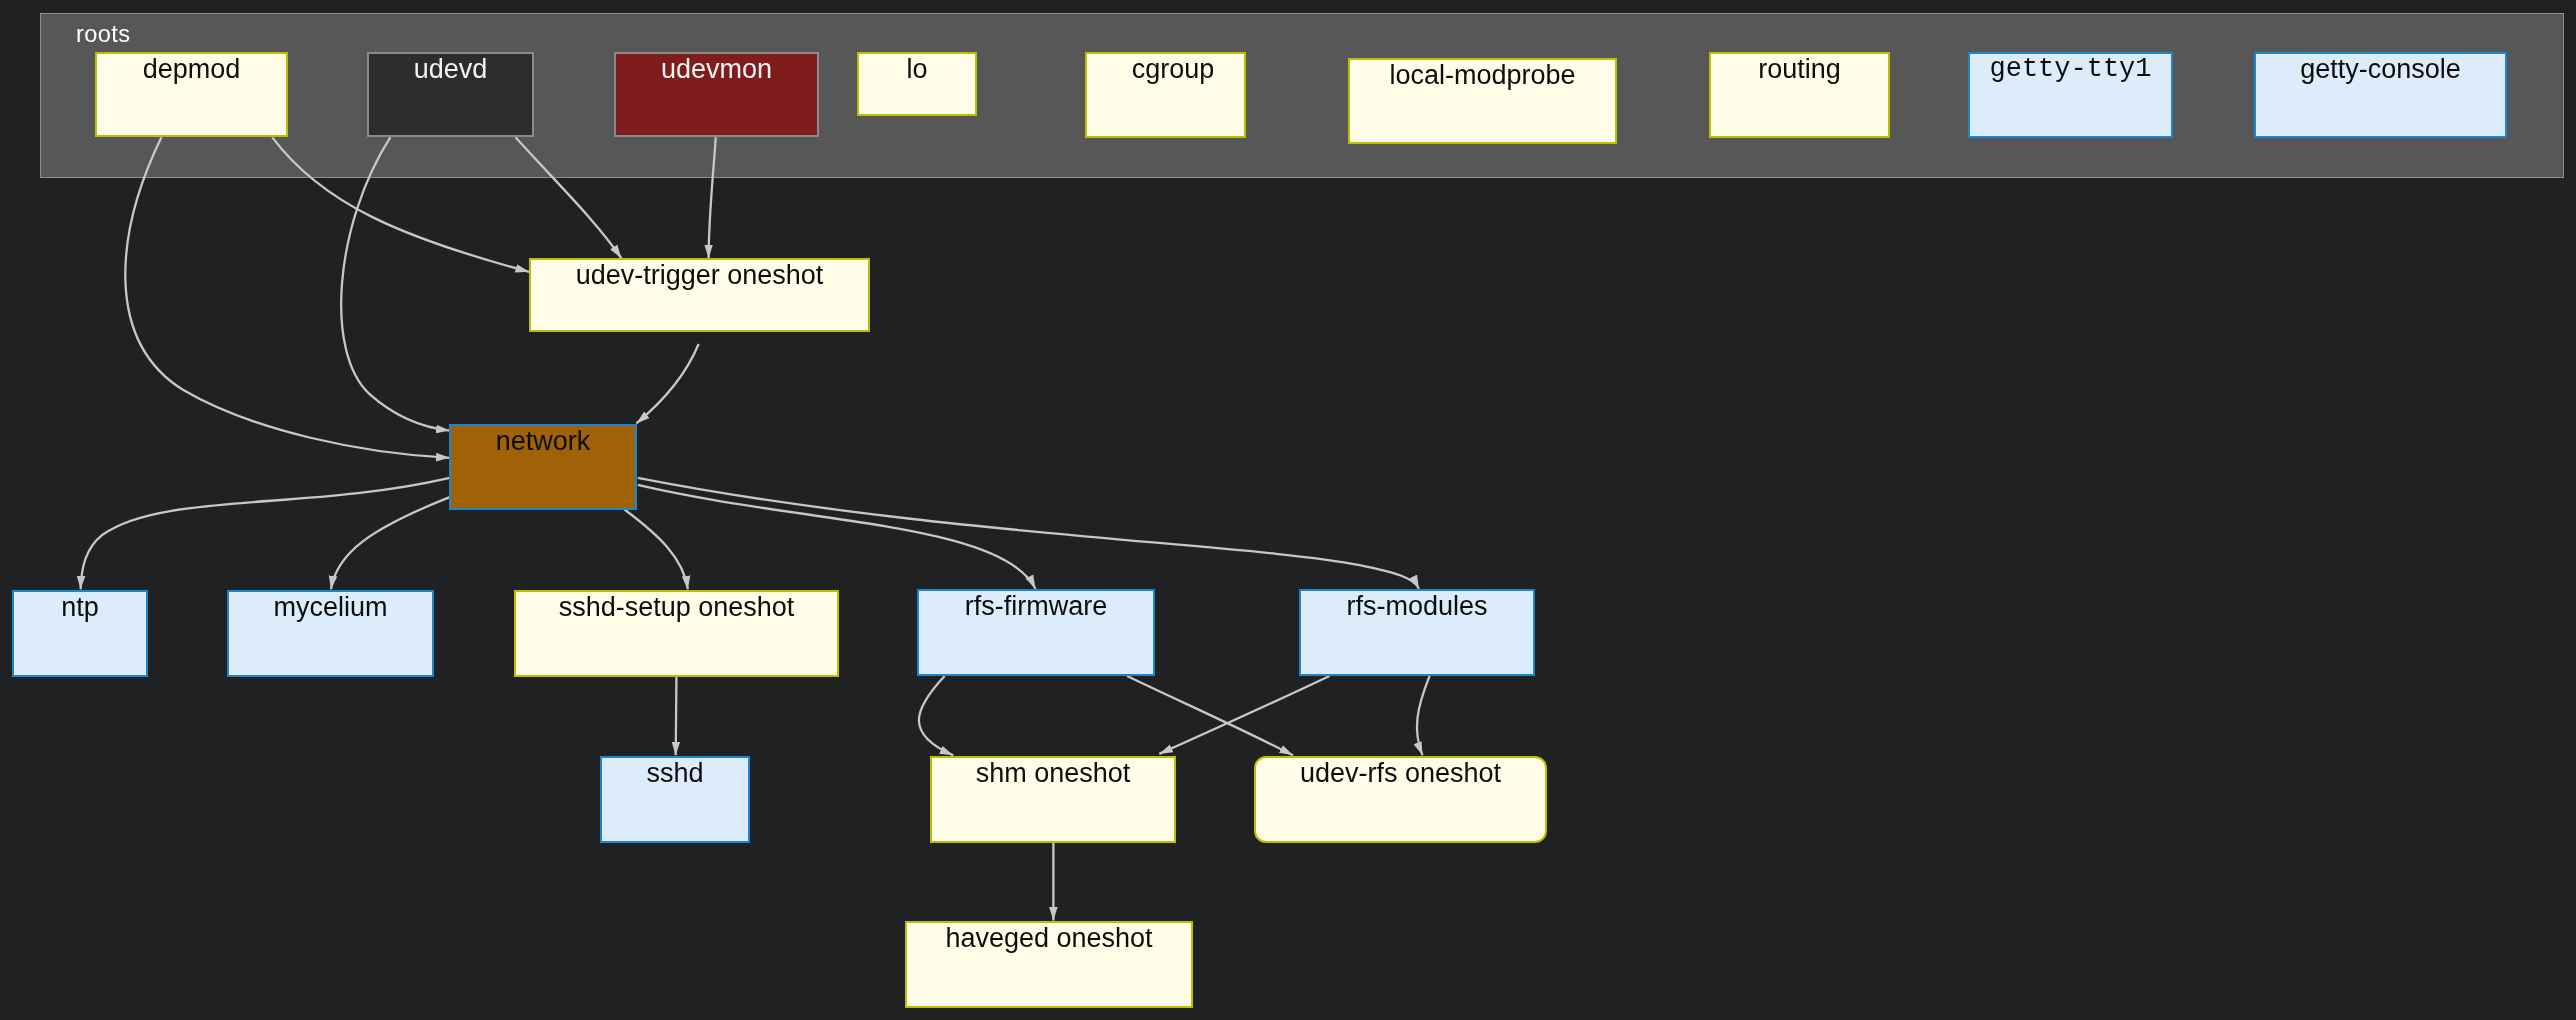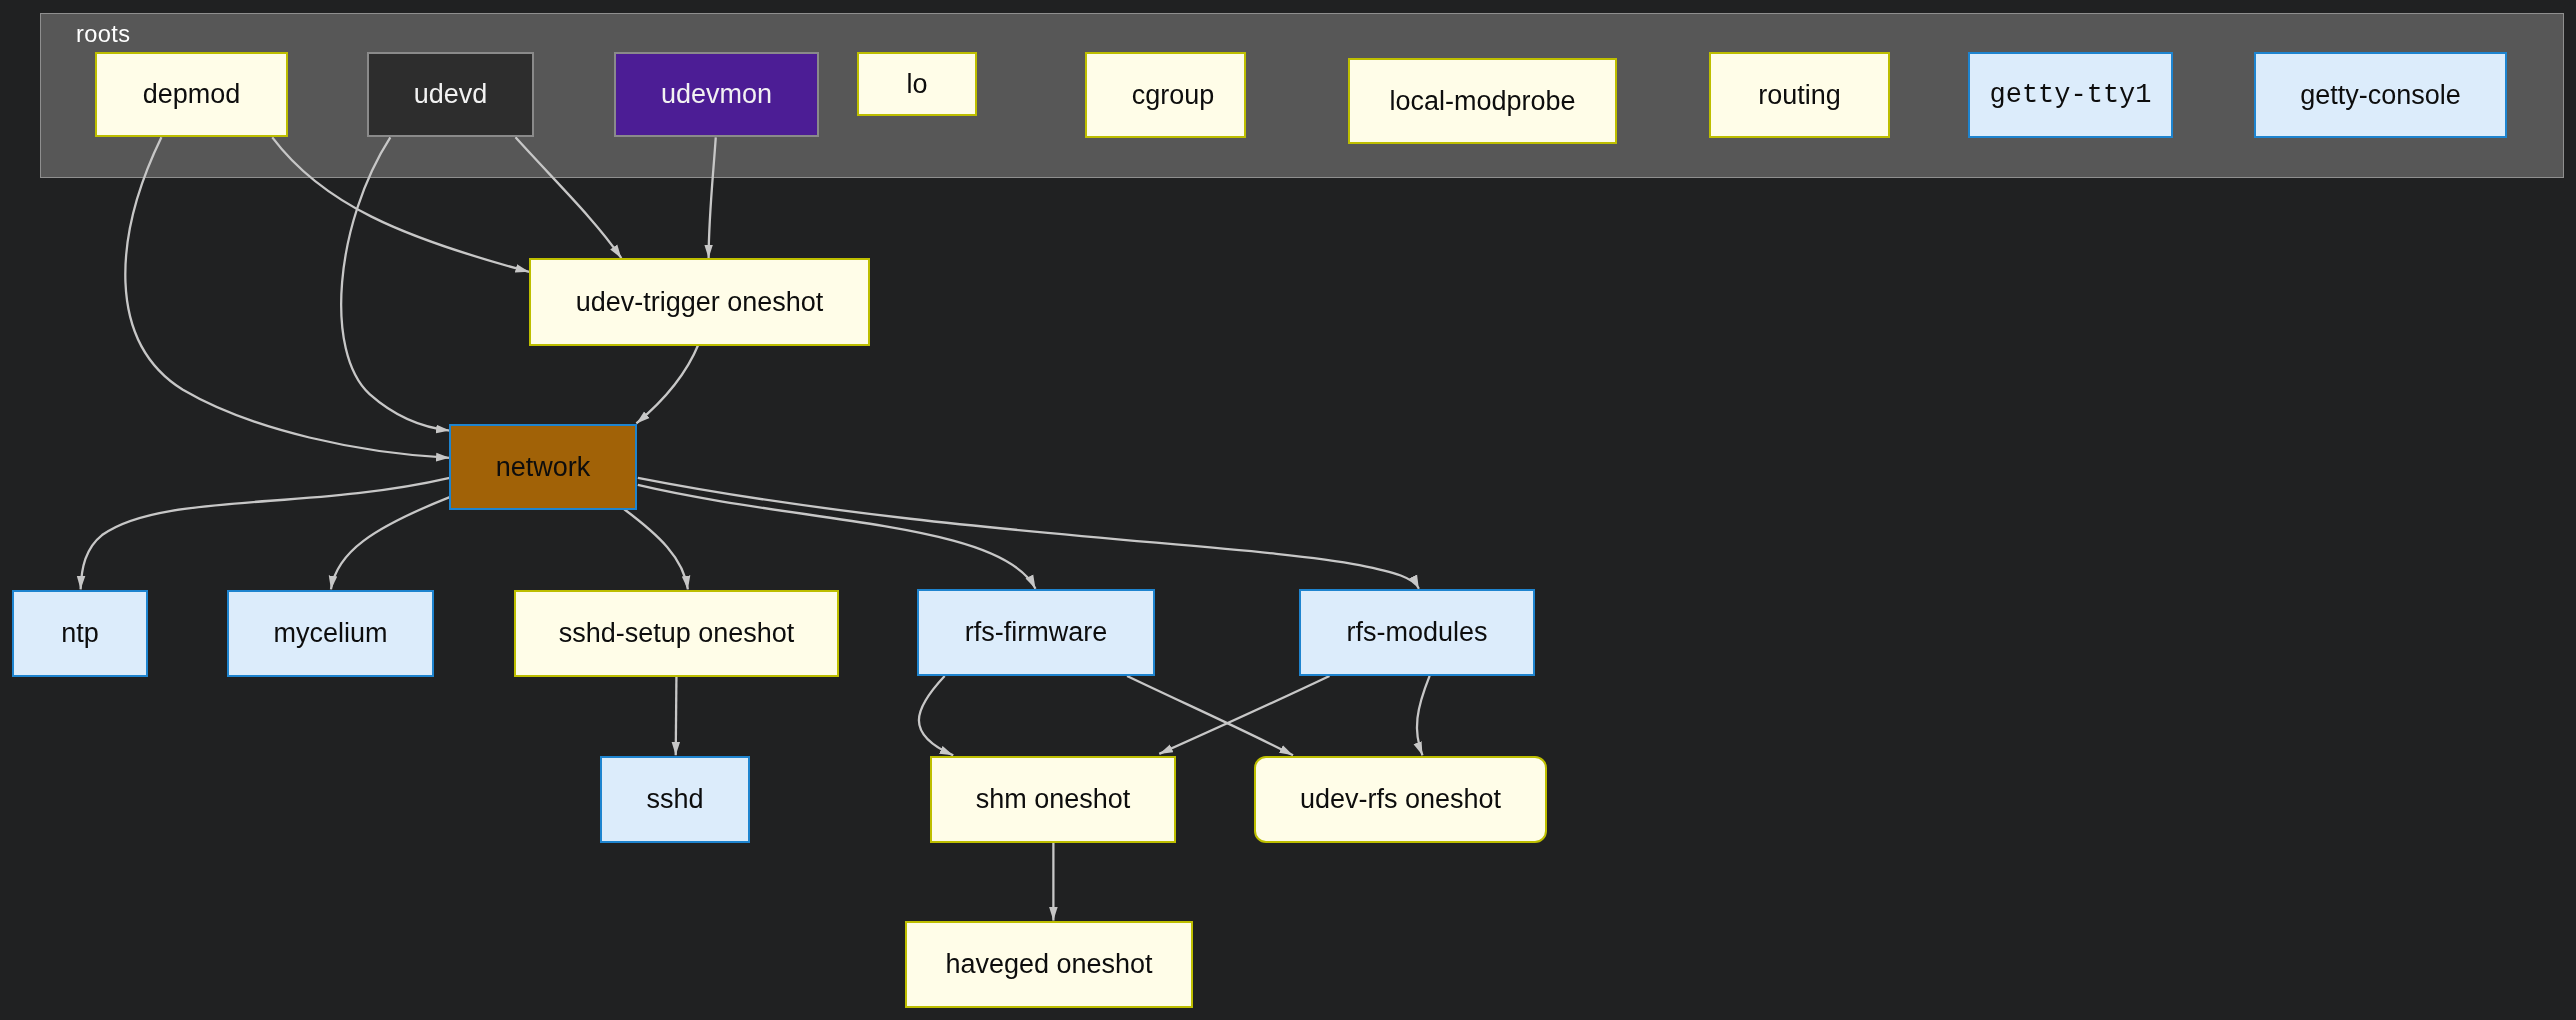--- a/index.html
+++ b/index.html
@@ -26,21 +26,20 @@
   #edges {
     position: absolute;
     left: 0;
     top: 0;
   }
   #nodes .node {
     position: absolute;
     box-sizing: border-box;
     border-style: solid;
     display: flex;
-    align-items: center;
     justify-content: center;
     font-size: 27px;
     white-space: nowrap;
   }
 </style>
 </head>
 <body>
 
 <div id="canvas" style="background: rgb(32, 33, 34);">
   <div id="cluster" style="left: 40px; top: 13px; width: 2524px; height: 165px; background: rgb(87, 87, 87); border-color: rgb(143, 143, 143);">
@@ -74,42 +73,42 @@
       </g>
   </svg>
 
   <div id="nodes">
       <div class="node yellow" style="left: 95px; top: 52px; width: 193px; height: 85px; background: rgb(255, 253, 232); border-color: rgb(189, 190, 0); border-width: 2.9px; color: rgb(13, 13, 13);">
         <span>depmod</span>
       </div>
       <div class="node dark" style="left: 367px; top: 52px; width: 167px; height: 85px; background: rgb(45, 45, 45); border-color: rgb(138, 138, 138); border-width: 2.1px; color: rgb(242, 242, 242);">
         <span>udevd</span>
       </div>
-      <div class="node dark" style="left: 614px; top: 52px; width: 205px; height: 85px; background: #4c1d95; border-color: rgb(138, 138, 138); border-width: 2.1px; color: rgb(242, 242, 242);">
+      <div class="node dark" style="left: 614px; top: 52px; width: 205px; height: 85px; background: #7f1d1d; border-color: rgb(138, 138, 138); border-width: 2.1px; color: rgb(242, 242, 242);">
         <span>udevmon</span>
       </div>
       <div class="node yellow" style="left: 857px; top: 52px; width: 120px; height: 64px; background: rgb(255, 253, 232); border-color: rgb(189, 190, 0); border-width: 2.9px; color: rgb(13, 13, 13);">
         <span>lo</span>
       </div>
       <div class="node yellow" style="left: 1085px; top: 52px; width: 161px; height: 86px; background: rgb(255, 253, 232); border-color: rgb(189, 190, 0); border-width: 2.9px; color: rgb(13, 13, 13); padding-left: 15px;">
         <span>cgroup</span>
       </div>
       <div class="node yellow" style="left: 1348px; top: 58px; width: 269px; height: 86px; background: rgb(255, 253, 232); border-color: rgb(189, 190, 0); border-width: 2.9px; color: rgb(13, 13, 13);">
         <span>local-modprobe</span>
       </div>
       <div class="node yellow" style="left: 1709px; top: 52px; width: 181px; height: 86px; background: rgb(255, 253, 232); border-color: rgb(189, 190, 0); border-width: 2.9px; color: rgb(13, 13, 13);">
         <span>routing</span>
       </div>
       <div class="node blue" style="left: 1968px; top: 52px; width: 205px; height: 86px; background: rgb(220, 236, 251); border-color: rgb(30, 132, 207); border-width: 2.1px; color: rgb(13, 13, 13); font-family: Liberation Mono, monospace;">
         <span>getty-tty1</span>
       </div>
       <div class="node blue" style="left: 2254px; top: 52px; width: 253px; height: 86px; background: rgb(220, 236, 251); border-color: rgb(30, 132, 207); border-width: 2.1px; color: rgb(13, 13, 13);">
         <span>getty-console</span>
       </div>
-      <div class="node yellow" style="left: 529px; top: 258px; width: 341px; height: 88px; background: rgb(255, 253, 232); border-color: rgb(189, 190, 0); border-width: 2.9px; color: rgb(13, 13, 13);">
+      <div class="node yellow" style="left: 529px; top: 258px; width: 341px; height: 74px; background: rgb(255, 253, 232); border-color: rgb(189, 190, 0); border-width: 2.9px; color: rgb(13, 13, 13);">
         <span>udev-trigger oneshot</span>
       </div>
       <div class="node blue" style="left: 449px; top: 424px; width: 188px; height: 86px; background: #a16207; border-color: rgb(30, 132, 207); border-width: 2.1px; color: rgb(13, 13, 13);">
         <span>network</span>
       </div>
       <div class="node blue" style="left: 12px; top: 590px; width: 136px; height: 87px; background: rgb(220, 236, 251); border-color: rgb(30, 132, 207); border-width: 2.1px; color: rgb(13, 13, 13);">
         <span>ntp</span>
       </div>
       <div class="node blue" style="left: 227px; top: 590px; width: 207px; height: 87px; background: rgb(220, 236, 251); border-color: rgb(30, 132, 207); border-width: 2.1px; color: rgb(13, 13, 13);">
         <span>mycelium</span>

